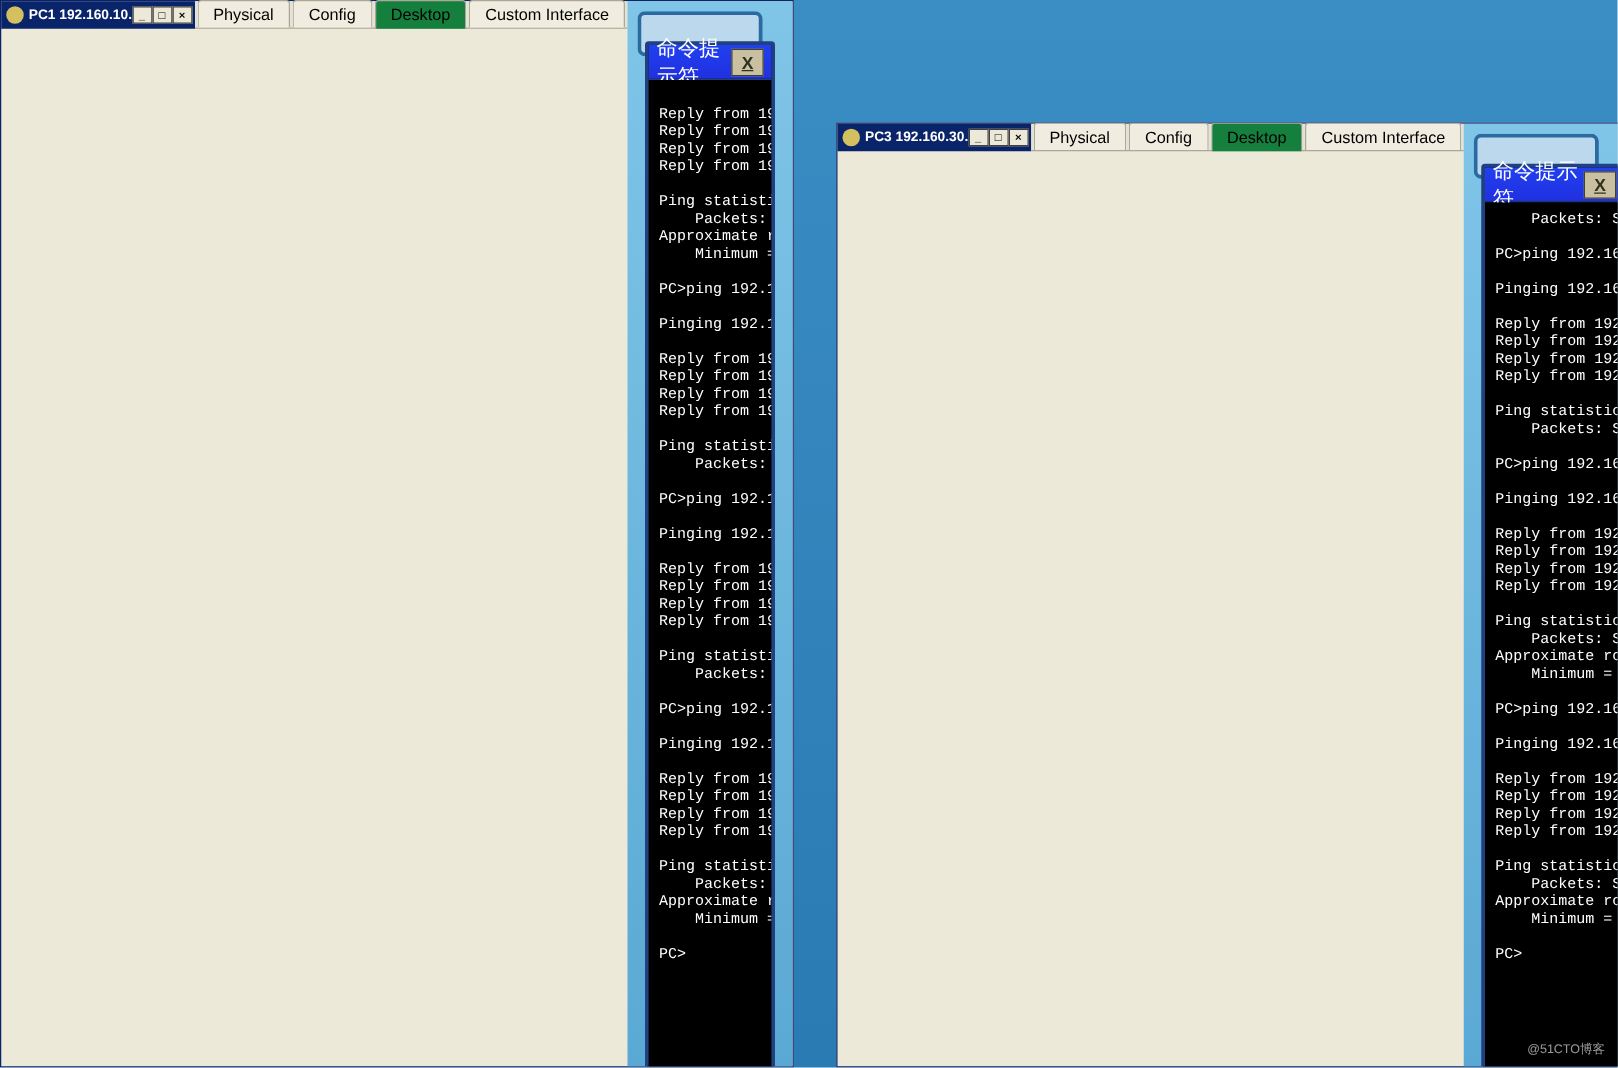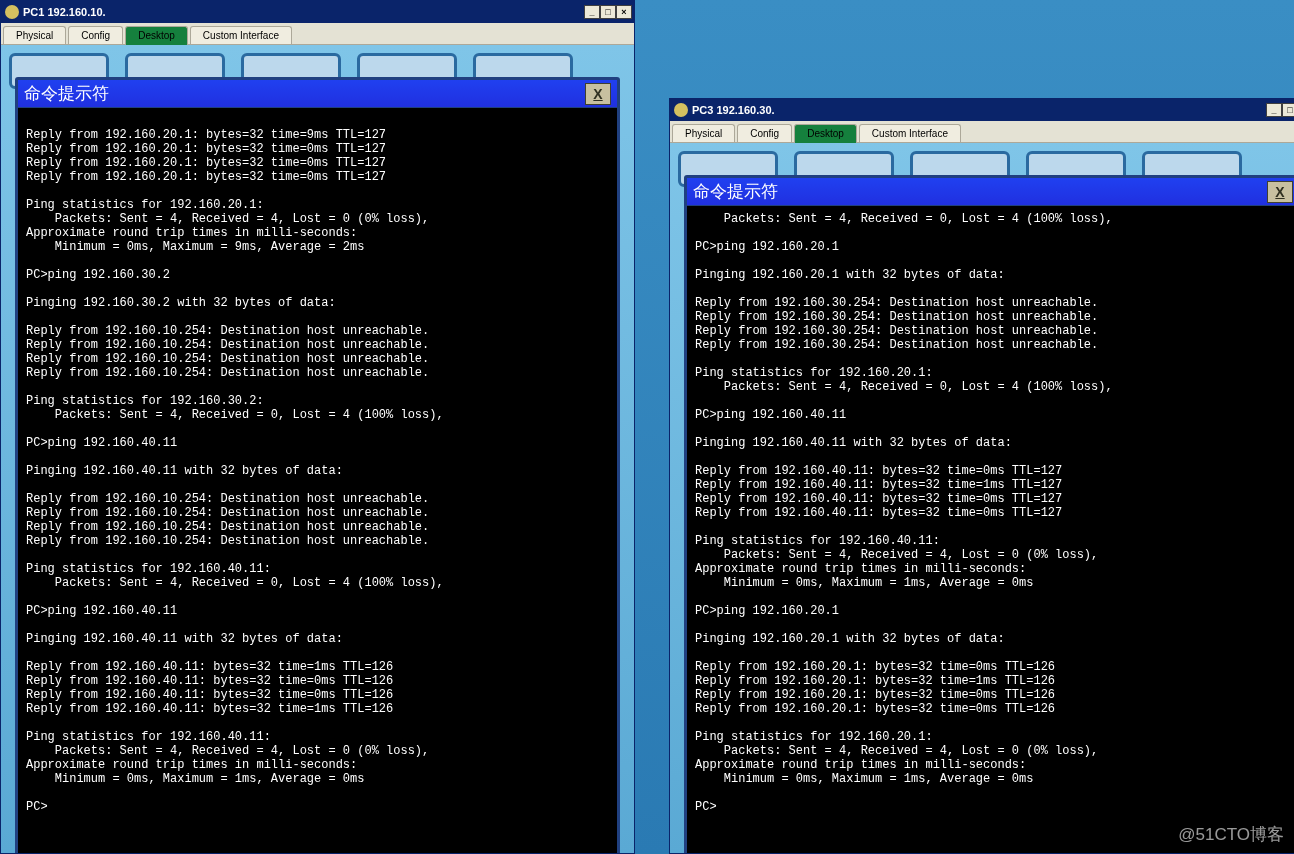--- a/index.html
+++ b/index.html
@@ -9,21 +9,21 @@
     background: linear-gradient(to bottom, #3a8ec4 0%, #2a7ab3 100%);
     font-family: Tahoma, sans-serif;
     overflow: hidden;
     position: relative;
   }
   .window {
     position: absolute;
     background: #ece9d8;
     border: 1px solid #0a246a;
     display: flex;
-    flex-direction: column;
+    flex-direction: row;
   }
   .titlebar {
     height: 22px;
     background: linear-gradient(to bottom, #0a246a 0%, #0a246a 50%, #3a6ea5 100%);
     background: #0a246a;
     display: flex;
     align-items: center;
     color: white;
     font-size: 11px;
     font-weight: bold;
@@ -49,21 +49,21 @@
     font-family: "Segoe UI Symbol", sans-serif;
     margin-left: 0;
   }
   .tabbar {
     height: 22px;
     background: #e4e2d4;
     border-bottom: 1px solid #aca899;
     display: flex;
     align-items: flex-end;
     padding-left: 2px;
-    font-size: 10px;
+    font-size: 13px;
   }
   .tab {
     padding: 3px 12px;
     border: 1px solid #aca899;
     border-bottom: none;
     margin-right: 2px;
     background: #f0ede0;
     border-radius: 3px 3px 0 0;
     cursor: default;
   }
@@ -137,21 +137,21 @@
     line-height: 14px;
     padding: 6px 8px;
     white-space: pre;
     overflow: hidden;
   }
   .watermark {
     position: absolute;
     right: 10px;
     bottom: 8px;
     color: rgba(255,255,255,0.6);
-    font-size: 17px;
+    font-size: 10px;
   }
 </style>
 </head>
 <body>
 
 <div class="window" style="left:0; top:0; width:635px; height:854px;">
   <div class="titlebar">
     <span class="app-icon"></span>
     <span class="title-text">PC1  192.160.10.</span>
     <div class="win-btns">

